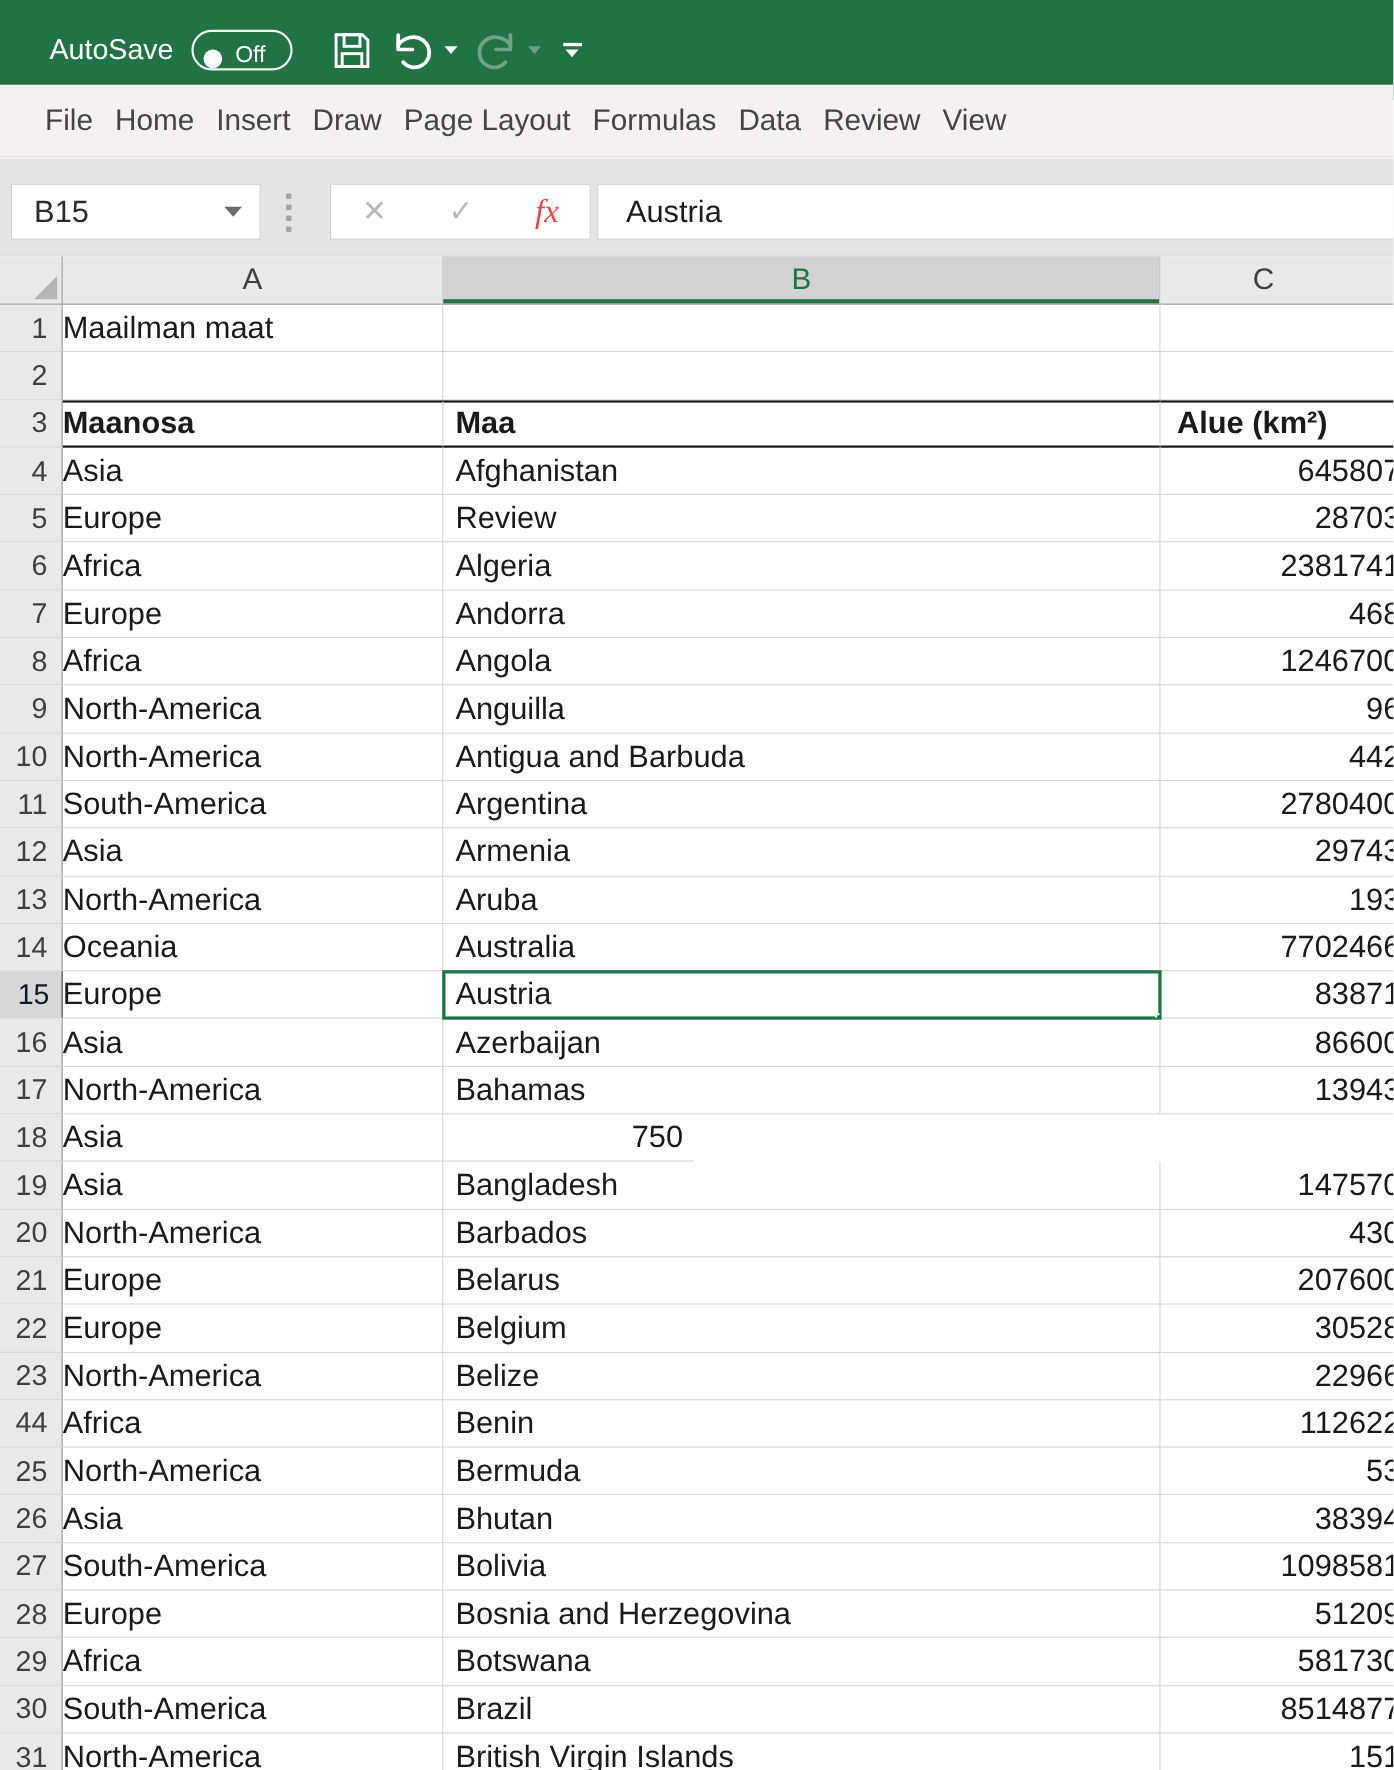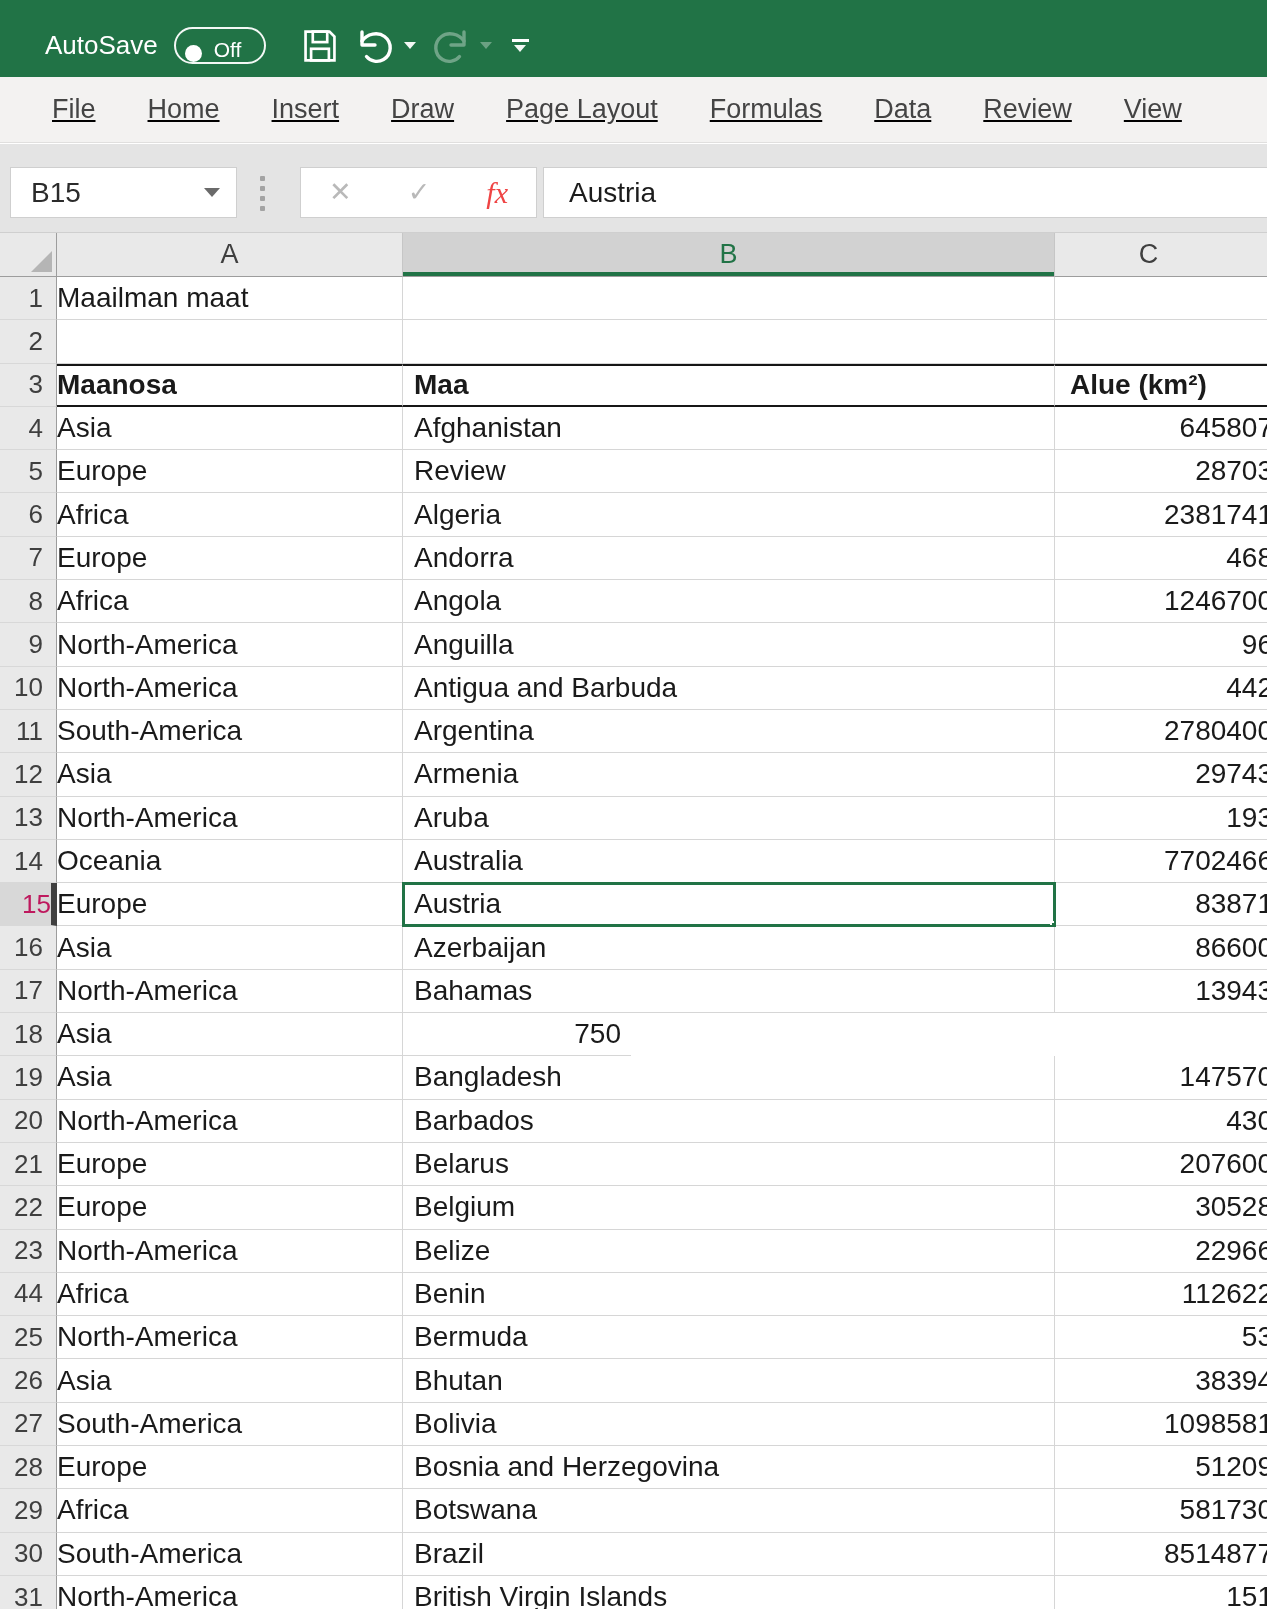--- a/index.html
+++ b/index.html
@@ -16,21 +16,21 @@
   .pill-state{color:#fff;font-size:21px;margin-left:12px;}
   .qat{display:flex;align-items:center;margin-left:28px;}
   .qat-btn{background:none;border:none;padding:0;margin:0 6px;display:flex;align-items:center;cursor:pointer;}
   .caret{width:0;height:0;border-left:6px solid transparent;border-right:6px solid transparent;border-top:7px solid rgba(255,255,255,.95);margin-left:6px;}
   .dim{opacity:.35;}
   .qat-custom{display:flex;flex-direction:column;align-items:center;margin-left:14px;}
   .qat-custom .bar{width:17px;height:3px;background:#fff;margin-bottom:3px;}
   .qat-custom .caret{margin-left:0;border-left-width:6px;border-right-width:6px;border-top-width:7px;}
 
   
-  .menubar{position:absolute;left:0;top:77px;width:100%;height:66px;background:#f3f2f1;display:flex;align-items:center;gap:52px;padding-left:52px;border-bottom:1px solid #e0dfde;text-decoration:underline;}
+  .menubar{position:absolute;left:0;top:77px;width:100%;height:66px;background:#f3f2f1;display:flex;align-items:center;gap:20px;padding-left:41px;border-bottom:1px solid #e0dfde;}
   .menu-item{font-size:27px;color:#444;white-space:nowrap;cursor:pointer;}
 
   
   .formulabar{position:absolute;left:0;top:144px;width:100%;height:88px;background:#e4e4e4;}
   .namebox{position:absolute;left:10px;top:23px;width:227px;height:51px;background:#fff;border:1px solid #cfcfcf;display:flex;align-items:center;}
   .namebox-text{font-size:28px;color:#2b2b2b;margin-left:20px;flex:1;}
   .nb-caret{width:0;height:0;border-left:8px solid transparent;border-right:8px solid transparent;border-top:9px solid #6a6a6a;margin-right:16px;}
   .fdots{position:absolute;left:260px;top:32px;display:flex;flex-direction:column;gap:5px;}
   .fdots i{width:5px;height:5px;background:#a3a3a3;border-radius:1px;}
   .fbtns{position:absolute;left:300px;top:23px;width:237px;height:51px;background:#fff;border:1px solid #cfcfcf;display:flex;align-items:center;justify-content:space-around;}
@@ -42,21 +42,21 @@
   
   .sheet{position:absolute;left:0;top:232px;width:1267px;height:1377px;overflow:hidden;background:#fff;}
   .colheads{display:flex;width:1283px;height:45px;border-top:1px solid #cfcfcf;}
   .corner{width:57px;height:100%;background:#e9e9e9;border-right:1px solid #9d9d9d;border-bottom:1px solid #9d9d9d;position:relative;flex:none;}
   .corner .tri{position:absolute;right:4px;bottom:4px;width:0;height:0;border-left:21px solid transparent;border-bottom:21px solid #b5b5b5;}
   .colhead{height:100%;background:#e9e9e9;border-right:1px solid #c6c6c6;border-bottom:1px solid #9d9d9d;display:flex;align-items:center;justify-content:center;font-size:27px;color:#3f3f3f;flex:none;cursor:pointer;}
   .colhead.sel{background:#d2d2d2;color:#217346;box-shadow:inset 0 -4px 0 #217346;}
   .colhead.last{justify-content:center;padding-right:40px;}
   .row{display:flex;width:1283px;height:43.3px;flex:none;}
   .rowhead{width:57px;background:#e9e9e9;border-right:1px solid #9d9d9d;border-bottom:1px solid #d8d8d8;display:flex;align-items:center;justify-content:flex-end;padding-right:13px;font-size:26px;color:#3f3f3f;flex:none;cursor:pointer;}
-  .rowhead.sel{background:#d8d8d8;color:#be185d;border-right:6px solid #404040;padding-right:0;}
+  .rowhead.sel{background:#d8d8d8;color:#0f172a;border-right:1px solid #404040;padding-right:11px;}
   .cell{border-right:1px solid #d6d6d6;border-bottom:1px solid #d6d6d6;display:flex;align-items:center;font-size:28px;color:#1a1a1a;flex:none;overflow:hidden;white-space:nowrap;cursor:cell;}
   .cA{width:346px;}
   .cB{width:652px;padding-left:11px;}
   .cC{width:228px;justify-content:flex-end;padding-right:10px;border-right:none;}
   .hdr .cell{font-weight:700;border-top:2px solid #161616;border-bottom:2px solid #161616;}
   .hdr .cC{justify-content:flex-start;padding-left:15px;}
   .selcell{position:relative;outline:3px solid #217346;outline-offset:-2px;}
   .handle{position:absolute;right:-5px;bottom:-5px;width:9px;height:9px;background:#217346;border:2px solid #fff;z-index:5;}
   svg{display:block;}
 </style>

